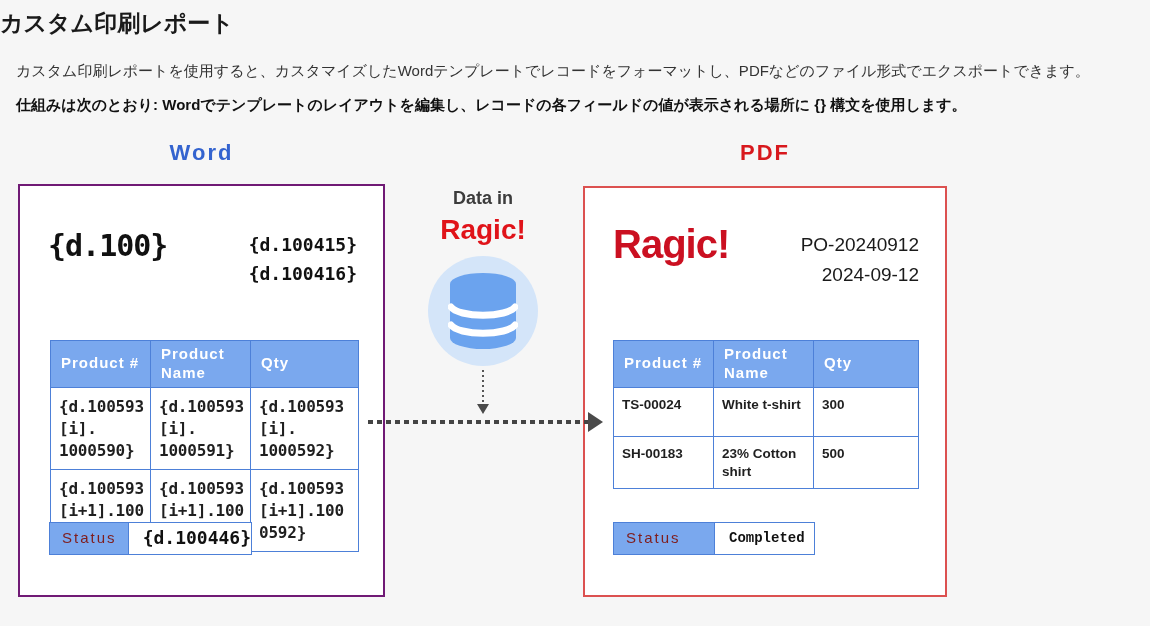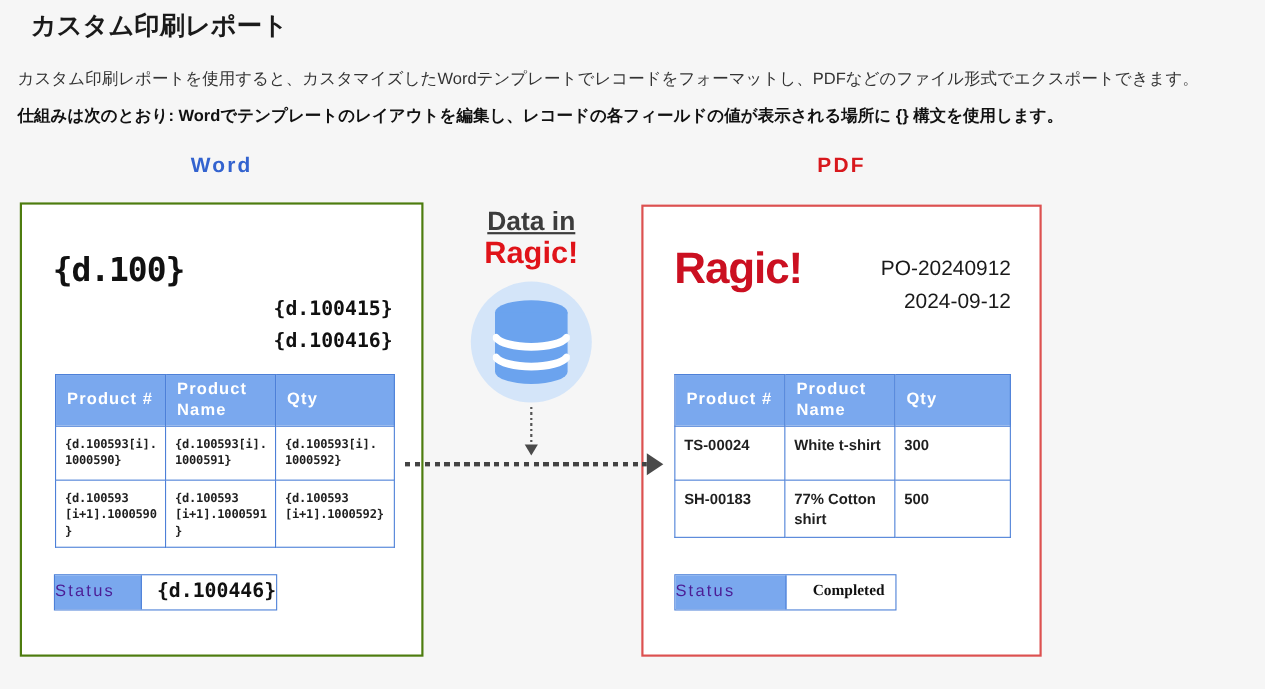--- a/index.html
+++ b/index.html
@@ -1,64 +1,64 @@
 <!DOCTYPE html>
 <html><head>
 <meta charset="utf-8">
 <style>
   * { margin:0; padding:0; box-sizing:border-box; }
   html,body { background:#f6f6f6; }
   body { font-family:"Liberation Sans","DejaVu Sans",sans-serif; }
   .page { position:relative; width:1150px; height:626px; background:#f6f6f6; overflow:hidden; }
 
-  .page-title { position:absolute; left:28px; top:8px; font-size:23px; font-weight:700; color:#1a1a1a; }
+  .page-title { position:absolute; left:0; top:8px; font-size:23px; font-weight:700; color:#1a1a1a; }
   .intro-text { position:absolute; left:16px; top:62px; font-size:15px; color:#333; width:1130px; }
   .how-text   { position:absolute; left:16px; top:96px; font-size:15px; font-weight:700; color:#111; width:1120px; }
 
-  .col-label { position:absolute; top:140px; font-size:19px; font-weight:800; letter-spacing:2px; text-align:center; }
+  .col-label { position:absolute; top:140px; font-size:22px; font-weight:800; letter-spacing:2px; text-align:center; }
   .word-label { left:18px;  width:367px; color:#3363cf; }
   .pdf-label  { left:583px; width:364px; color:#d8181d;text-align:center; }
 
   .doc-box { position:absolute; background:#fff; }
-  .word-box { left:18px;  top:184px; width:367px; height:413px; border:2px solid #4d7c0f; }
+  .word-box { left:18px;  top:184px; width:367px; height:413px; border:2px solid #701a75; }
   .pdf-box  { left:583px; top:186px; width:364px; height:411px; border:2px solid #dc5150; }
 
   .mono { font-family:"DejaVu Sans Mono",monospace; }
 
   .big-placeholder { position:absolute; left:28px; top:42px; font-size:30px; font-weight:700; letter-spacing:-1px; color:#111; }
-  .meta-placeholders { position:absolute; right:26px; top:44px; text-align:right; font-size:18px; font-weight:700; line-height:29px; color:#111;margin-top:36px; }
+  .meta-placeholders { position:absolute; right:26px; top:44px; text-align:right; font-size:18px; font-weight:700; line-height:29px; color:#111; }
 
   .ragic-logo { position:absolute; left:28px; top:34px; font-size:40px; font-weight:700; letter-spacing:-1px; color:#cb1021; }
   .doc-meta { position:absolute; right:26px; top:42px; text-align:right; font-size:19px; font-weight:400; line-height:30px; color:#1a1a1a; }
 
   table.items { position:absolute; border-collapse:collapse; table-layout:fixed; }
   .word-box table.items { left:30px; top:154px; width:308px; }
   .pdf-box  table.items { left:28px; top:152px; width:305px; }
   table.items th, table.items td { border:1.5px solid #4d80d8; }
   table.items th {
     background:#7aa8ee; color:#fff; font-weight:600; font-size:15px; letter-spacing:1px;
     text-align:left; padding:4px 10px; height:43px; vertical-align:middle; line-height:1.25;
   }
   table.items td { background:#fff; vertical-align:top; padding:8px 5px 6px 8px; height:49px;
     font-weight:700; color:#1f1f1f; white-space:pre-line; overflow-wrap:anywhere; line-height:1.4; }
-  .word-box td { font-family:"DejaVu Sans Mono",monospace; font-size:11px; letter-spacing:-0.2px; }
+  .word-box td { font-family:"DejaVu Sans Mono",monospace; font-size:16px; letter-spacing:-0.2px; }
   .pdf-box  td { font-size:13.5px; }
   .c1 { width:100px; } .c2 { width:100px; } .c3 { width:108px; }
   .pdf-box .c3 { width:105px; }
 
   .status-bar { position:absolute; display:flex; height:33px; border:1.5px solid #4d80d8; background:#fff; }
   .word-box .status-bar { left:29px; top:336px; width:203px; }
   .pdf-box  .status-bar { left:28px; top:334px; width:202px; }
-  .status-label { width:101px; background:#7aa8ee; color:#4c1d95; font-size:15px; letter-spacing:2px;
-    line-height:30px; padding-left:0; border-right:1.5px solid #4d80d8; }
+  .status-label { width:101px; background:#7aa8ee; color:#7f1d1d; font-size:15px; letter-spacing:2px;
+    line-height:30px; padding-left:12px; border-right:1.5px solid #4d80d8; }
   .status-value { flex:1; line-height:30px; padding-left:14px; font-weight:700; font-size:18px; color:#111; }
-  .pdf-box .status-value { font-size:14px; font-family:Liberation Serif, serif;text-align:center; }
+  .pdf-box .status-value { font-size:14px; font-family:Liberation Mono, monospace; }
 
   .mid-line1 { position:absolute; left:408px; top:188px; width:150px; text-align:center;
-    font-size:24px; font-weight:800; color:#3c3c3c;text-decoration:underline; }
+    font-size:18px; font-weight:800; color:#3c3c3c; }
   .mid-line2 { position:absolute; left:408px; top:214px; width:150px; text-align:center;
     font-size:28px; font-weight:800; color:#e01319; }
   .db-circle { position:absolute; left:428px; top:256px; width:110px; height:110px;
     border-radius:50%; background:#d4e5f9; display:flex; align-items:center; justify-content:center; }
 
   .v-arrow-line { position:absolute; left:482px; top:370px; width:2px; height:33px;
     background:repeating-linear-gradient(180deg,#555 0 2px,transparent 2px 5px); z-index:5; }
   .v-arrow-head { position:absolute; left:477px; top:404px; width:0; height:0; z-index:5;
     border-left:6px solid transparent; border-right:6px solid transparent; border-top:10px solid #4a4a4a; }
   .h-arrow-line { position:absolute; left:368px; top:420px; width:220px; height:4px; z-index:5;
@@ -143,21 +143,21 @@
         <th class="c2">Product Name</th>
         <th class="c3">Qty</th>
       </tr>
       <tr>
         <td>TS-00024</td>
         <td>White t-shirt</td>
         <td>300</td>
       </tr>
       <tr>
         <td>SH-00183</td>
-        <td>77% Cotton shirt</td>
+        <td>23% Cotton shirt</td>
         <td>500</td>
       </tr>
     </tbody>
       </table>
     <div class="status-bar">
       <div class="status-label">Status</div>
       <div class="status-value">Completed</div>
     </div>
   </div>
 

